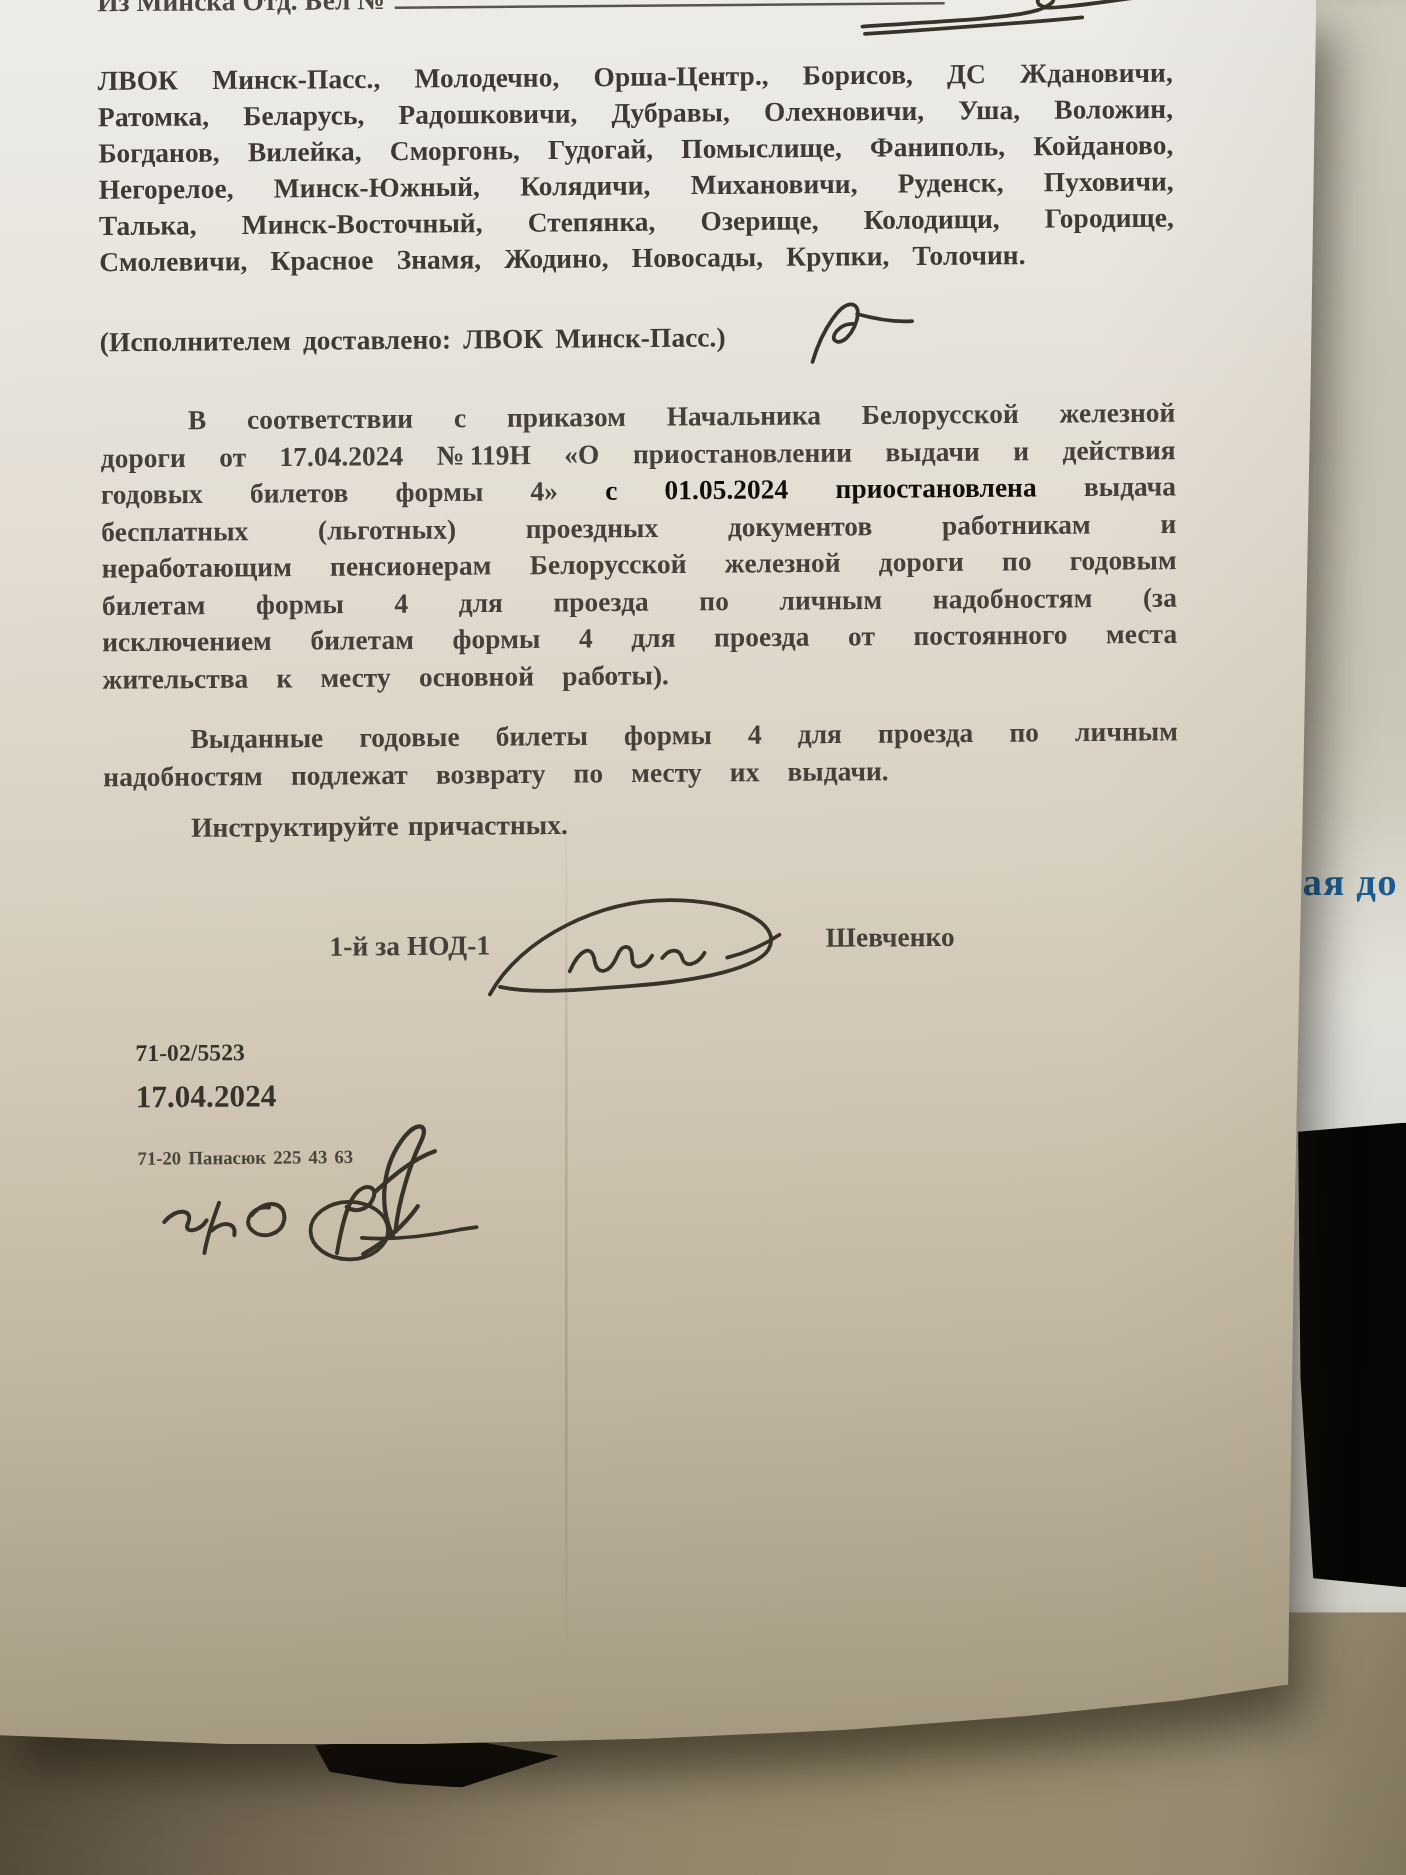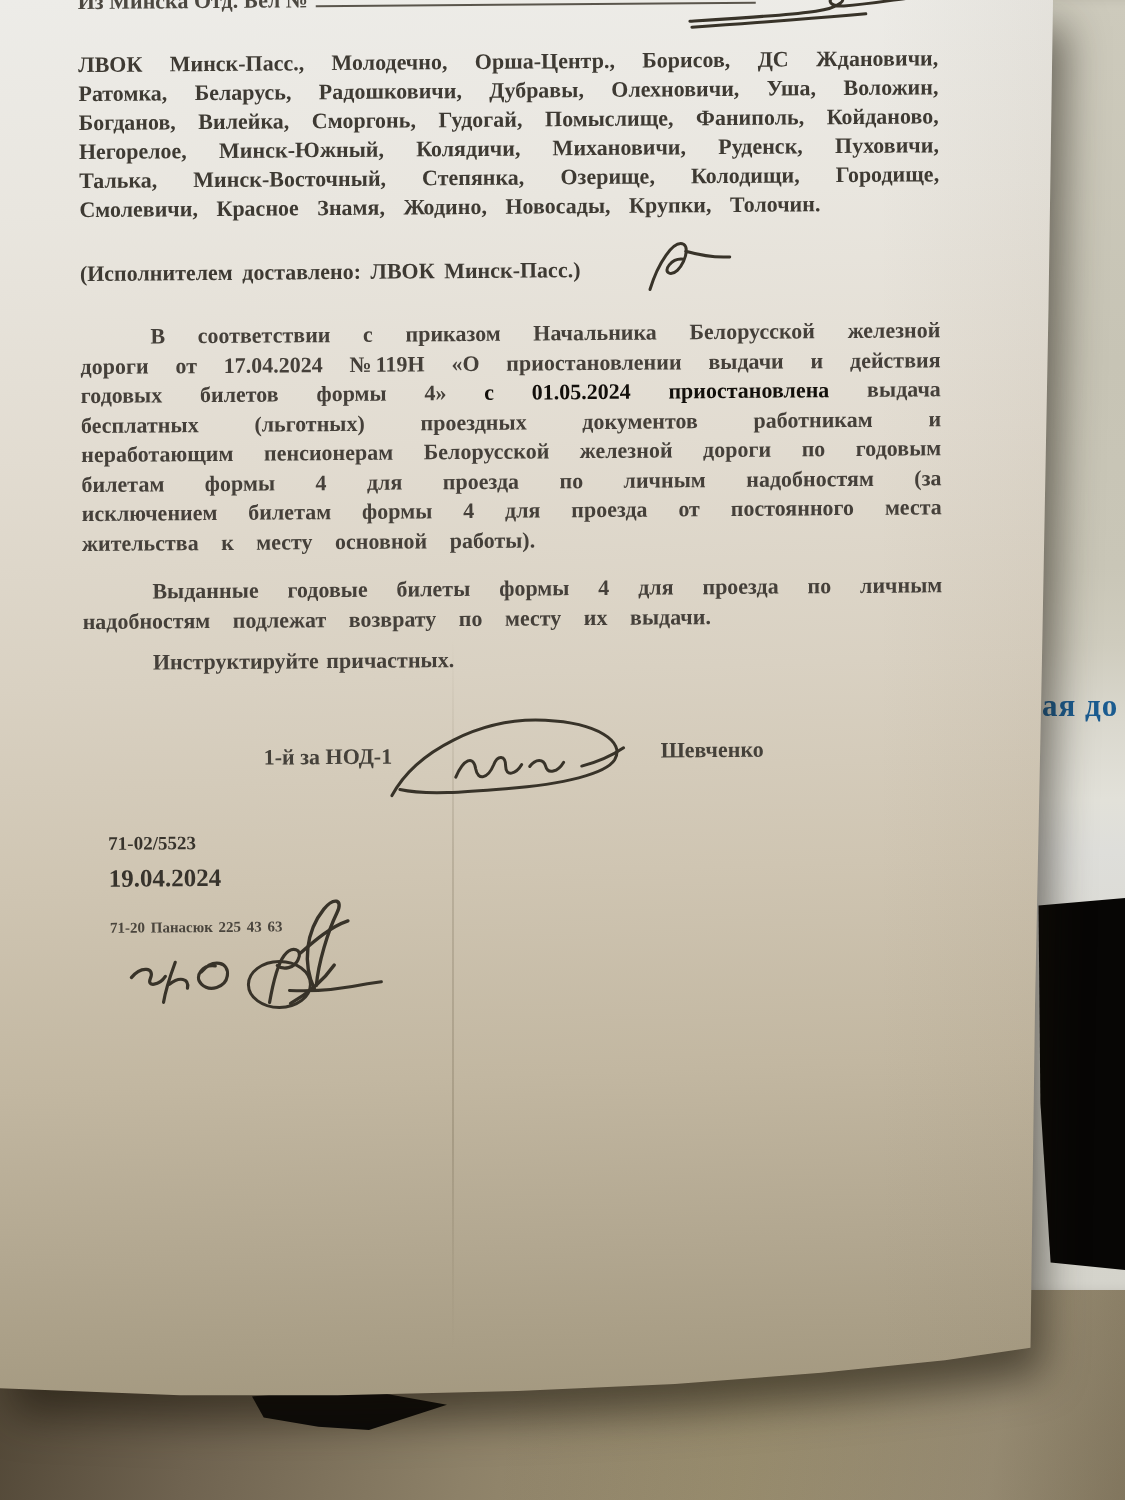--- a/index.html
+++ b/index.html
@@ -154,21 +154,21 @@
 
         <svg class="scrawl main-signature" width="250" height="104" viewBox="0 0 250 104">
           <path stroke-width="3" d="M6 82 C 30 38, 96 4, 160 8 C 212 11, 240 30, 229 48 C 220 62, 178 72, 120 76 C 80 79, 40 82, 14 76"></path>
           <path stroke-width="3" d="M70 64 c 8 -18 18 -22 20 -8 c 2 12 12 10 18 -4 c 4 -10 12 -10 12 2 c 0 10 10 8 16 -2 m 8 2 c 6 -8 14 -8 16 0 c 2 8 12 6 18 -4"></path>
           <path stroke-width="3" d="M196 54 C 212 50, 226 44, 238 36"></path>
         </svg>
 
         <div class="sig-name">Шевченко</div>
 
         <div class="ref-num">71-02/5523</div>
-        <div class="ref-date">19.04.2024</div>
+        <div class="ref-date">17.04.2024</div>
 
         <div class="executor">71-20 Панасюк 225 43 63</div>
 
         <svg class="scrawl exec-scrawl" width="115" height="122" viewBox="0 0 115 122">
           <path stroke-width="3.4" d="M52 98 C 40 72, 44 40, 62 18 C 72 6, 82 8, 75 22 C 66 40, 56 72, 54 94"></path>
           <path stroke-width="3.4" d="M38 62 C 52 50, 68 36, 86 30"></path>
           <path stroke-width="3.4" d="M28 112 C 46 102, 62 88, 72 74"></path>
         </svg>
 
         <svg class="scrawl note-scrawl" width="270" height="90" viewBox="0 0 270 90">

